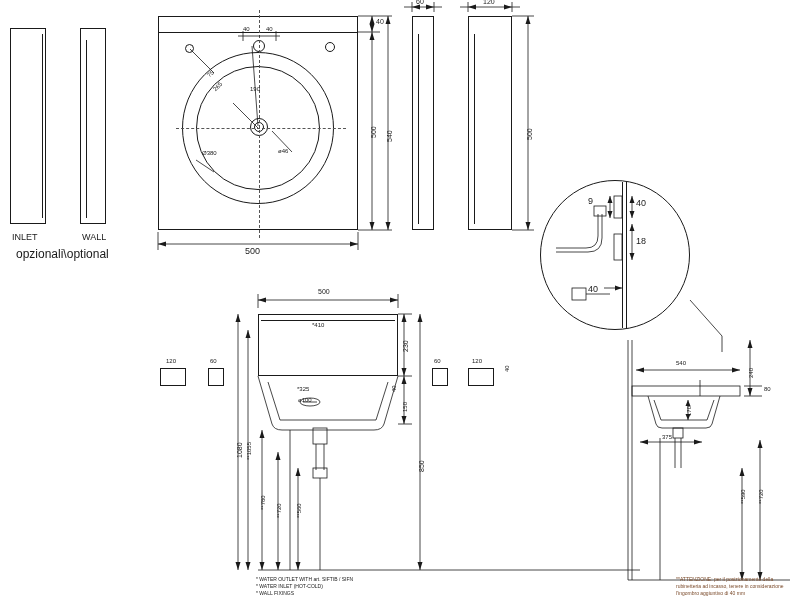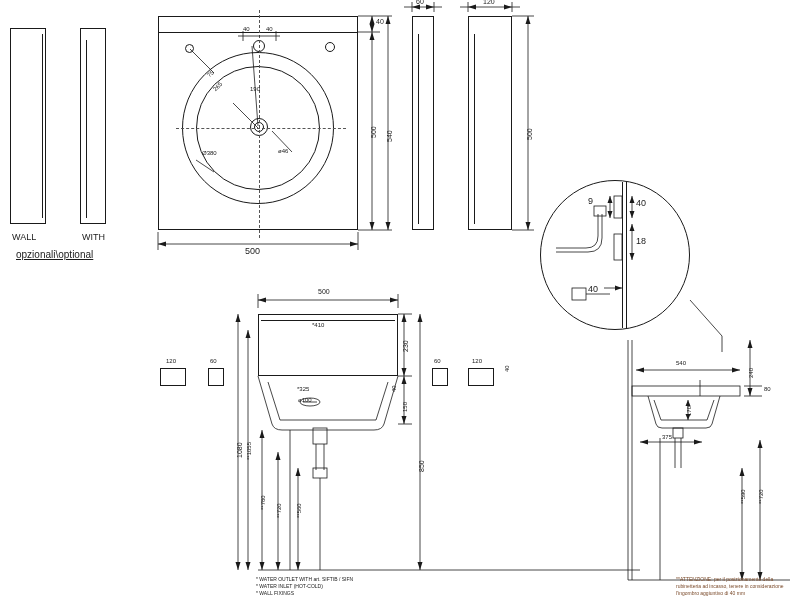--- a/index.html
+++ b/index.html
@@ -13,43 +13,43 @@
   #sheet{position:relative;width:800px;height:600px;}
 
   
   .ln{position:absolute;background:#1a1a1a;}
   .hl{height:1px;}
   .vl{width:1px;}
   .dash-h{position:absolute;height:0;border-top:1px dashed #555;}
   .dash-v{position:absolute;width:0;border-left:1px dashed #555;}
   .box{position:absolute;border:1px solid #1a1a1a;box-sizing:border-box;background:#fff;}
   .circ{position:absolute;border:1px solid #1a1a1a;border-radius:50%;box-sizing:border-box;background:transparent;}
-  .t{position:absolute;font-size:10px;line-height:9px;white-space:nowrap;text-decoration:underline;}
+  .t{position:absolute;font-size:12px;line-height:9px;white-space:nowrap;}
   .t7{position:absolute;font-size:7px;line-height:8px;white-space:nowrap;}
   .t6{position:absolute;font-size:6px;line-height:7px;white-space:nowrap;}
   .t5{position:absolute;font-size:5px;line-height:6px;white-space:nowrap;}
   .t9{position:absolute;font-size:9px;line-height:10px;white-space:nowrap;}
   .rot{transform-origin:left top;transform:rotate(-90deg);}
   svg{position:absolute;overflow:visible;}
   .arrw{stroke:#1a1a1a;stroke-width:0.8;fill:none;}
   .fillblk{fill:#1a1a1a;}
 </style>
 </head>
 <body>
 
 <div id="sheet">
 
   <div class="box" style="left:10px;top:28px;width:36px;height:196px;"></div>
   <div class="ln vl" style="left:42px;top:34px;height:184px;"></div>
 
   <div class="box" style="left:80px;top:28px;width:26px;height:196px;"></div>
   <div class="ln vl" style="left:86px;top:40px;height:178px;"></div>
 
-  <div class="t9" style="left:12px;top:232px;">WALL</div>
-  <div class="t9" style="left:82px;top:232px;">WITH</div>
+  <div class="t9" style="left:12px;top:232px;">INLET</div>
+  <div class="t9" style="left:82px;top:232px;">WALL</div>
   <div class="t" style="left:16px;top:250px;">opzionali\optional</div>
 
   <div class="box" style="left:158px;top:16px;width:200px;height:214px;"></div>
 
   <div class="ln hl" style="left:158px;top:32px;width:200px;"></div>
 
   <div class="circ" style="left:182px;top:52px;width:152px;height:152px;"></div>
   <div class="circ" style="left:196px;top:66px;width:124px;height:124px;"></div>
   <div class="circ" style="left:250px;top:118px;width:18px;height:18px;"></div>
   <div class="circ" style="left:254px;top:122px;width:10px;height:10px;"></div>

